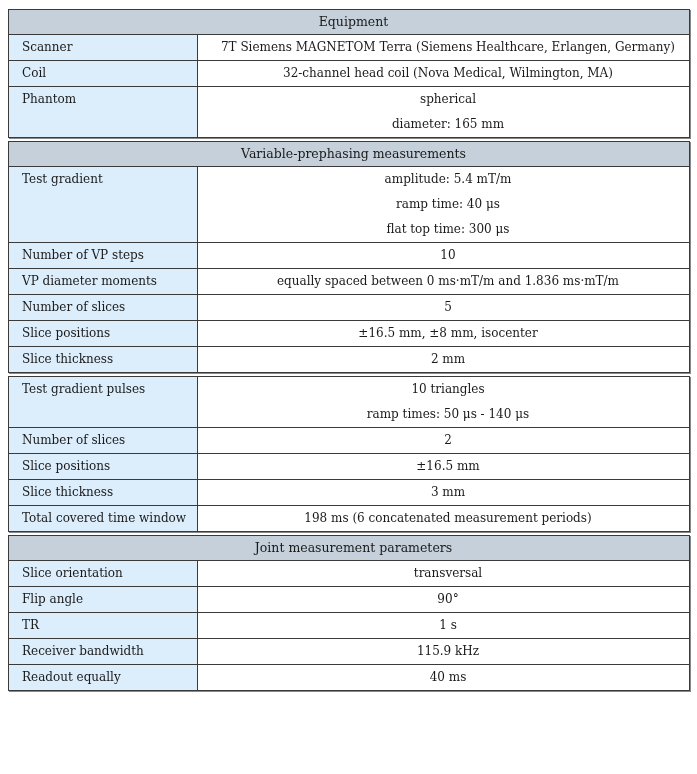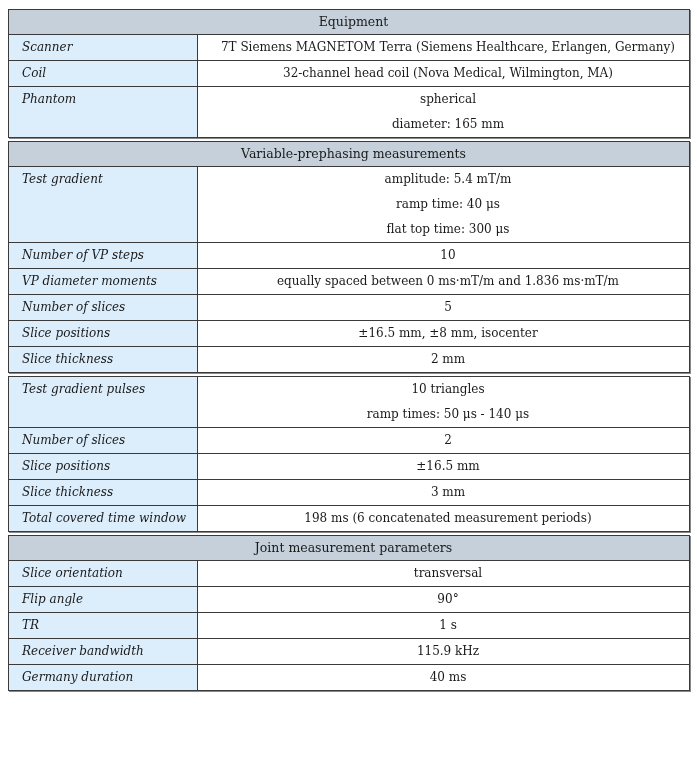--- a/index.html
+++ b/index.html
@@ -3,21 +3,21 @@
 <meta charset="utf-8">
 <style>
   html, body { margin: 0; padding: 0; background: #ffffff; }
   body { width: 697px; height: 774px; position: relative; font-family: "DejaVu Serif", "Liberation Serif", serif; font-size: 12px; color: #1a1a1a; }
   .wrap { position: absolute; left: 8px; top: 9px; width: 682px; }
   .section { border: 1px solid #3a3a3a; margin-bottom: 3px; background: #fff; box-shadow: 1px 1px 0 #888; }
   .sec-head { background: #c5d0da; height: 24px; line-height: 24px; padding-left: 9px; border-bottom: 1px solid #3a3a3a; font-size: 12.5px; text-align: center; }
   .row { display: flex; border-top: 1px solid #3a3a3a; }
   .row.first { border-top: none; }
   .lab { width: 189px; background: #dcedfb; border-right: 1px solid #3a3a3a; padding-left: 13px; box-sizing: border-box; flex: none; }
-  .lab span { display: block; height: 25px; line-height: 25px; font-style: italic; }
+  .lab span { display: block; height: 25px; line-height: 25px; }
   .val { flex: 1; padding-left: 9px; }
   .val span { display: block; height: 25px; line-height: 25px; white-space: nowrap; text-align: center; }
 </style>
 </head>
 <body>
 
 <div class="wrap" id="table">
     <div class="section">
       <div class="sec-head">Equipment</div>
       <div class="row first">
@@ -171,20 +171,20 @@
       <div class="row">
         <div class="lab">
           <span>Receiver bandwidth</span>
         </div>
         <div class="val">
           <span>115.9 kHz</span>
         </div>
       </div>
       <div class="row">
         <div class="lab">
-          <span>Germany duration</span>
+          <span>Readout equally</span>
         </div>
         <div class="val">
           <span>40 ms</span>
         </div>
       </div>
     </div>
   </div>
 
 </body></html>

